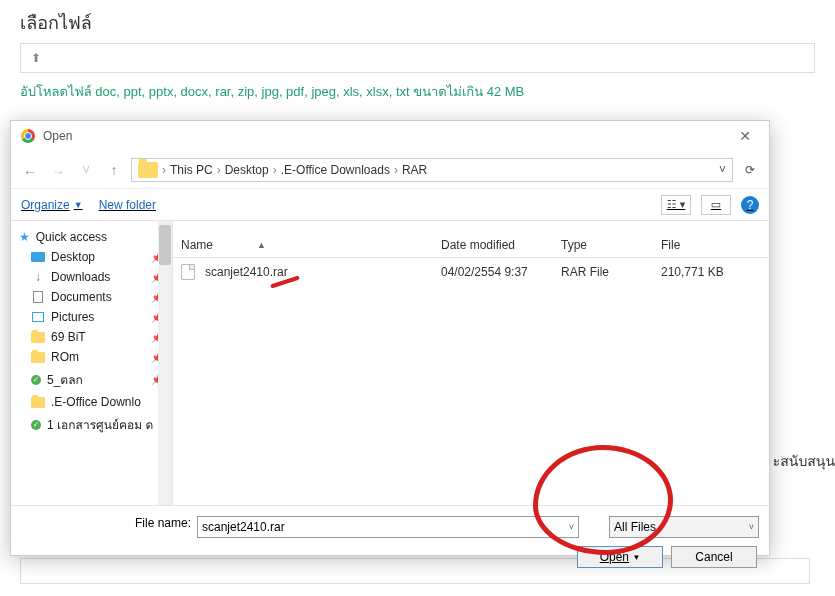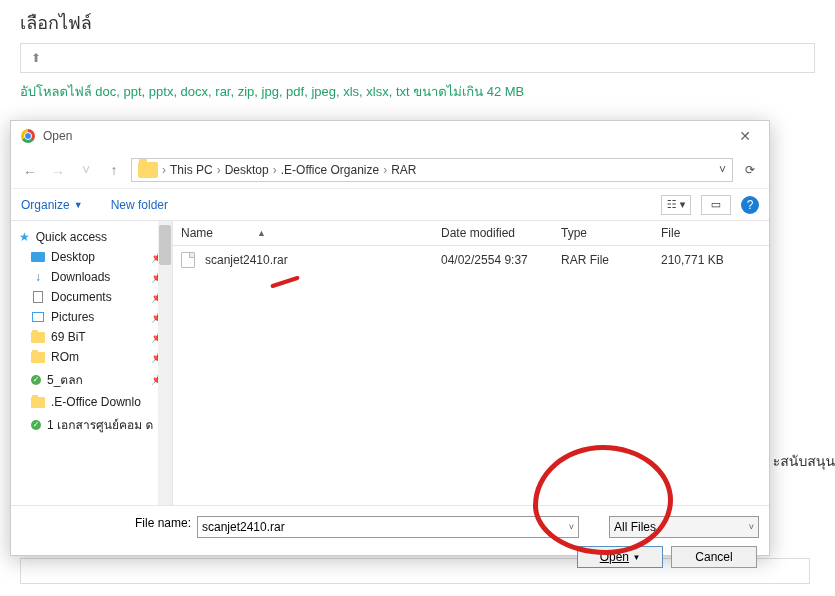--- a/index.html
+++ b/index.html
@@ -27,21 +27,21 @@
 .folder-icon { width: 20px; height: 16px; background: #ffd86b; border-radius: 2px; position: relative; }
 .folder-icon::before { content:""; position:absolute; top:-3px; left:1px; width:8px; height:4px; background:#ffd86b; border-radius:1px; }
 .breadcrumb { display: flex; align-items: center; gap: 2px; flex: 1; border: 1px solid #ccc; height: 24px; padding: 0 6px; font-size: 12px; color: #333; }
 .bc-sep { color: #888; margin: 0 2px; }
 .bc-end { margin-left: auto; display:flex; gap:6px; color:#555; }
 .refresh { width: 22px; text-align:center; color:#555; }
 .searchbox { width: 190px; height: 24px; border: 1px solid #ccc; display: flex; align-items: center; padding: 0 6px; margin-left: 6px; color: #888; }
 .searchbox span { flex:1; }
 .search-icon { color:#555; font-size:12px; }
 
-.toolbar { height: 32px; display: flex; align-items: center; padding: 0 10px; border-bottom: 1px solid #e5e5e5; gap: 28px; }
+.toolbar { height: 32px; display: flex; align-items: center; padding: 0 10px; border-bottom: 1px solid #e5e5e5; gap: 16px; text-decoration: underline; }
 .toolbtn { color: #1a66c2; font-size: 12px; cursor: pointer; display:flex; align-items:center; gap:4px; }
 .tool-right { margin-left: auto; display:flex; gap:10px; align-items:center; }
 .toolicon { width: 30px; height:20px; border:1px solid #ccc; display:flex; align-items:center; justify-content:center; font-size:11px; color:#444; }
 .help { width:18px; height:18px; border-radius:50%; background:#1a7fd4; color:#fff; display:flex; align-items:center; justify-content:center; font-size:12px; }
 
 .body { display: flex; height: 284px; }
 .sidebar { width: 162px; border-right: 1px solid #e5e5e5; overflow: hidden; position: relative; }
 .sbar-scroll { position:absolute; right:0; top:0; bottom:0; width:14px; background:#f0f0f0; }
 .sbar-thumb { position:absolute; right:1px; top:4px; width:12px; height:40px; background:#c8c8c8; border-radius:2px; }
 .tree { padding: 6px 4px; }
@@ -51,21 +51,21 @@
 .ico { width:14px; height:14px; display:inline-flex; align-items:center; justify-content:center; }
 .ico-desktop { background:#3ca0e7; width:14px; height:10px; border-radius:1px; }
 .ico-down { color:#3b82c4; font-weight:bold; }
 .ico-doc { border:1px solid #888; width:10px; height:12px; }
 .ico-pic { border:1px solid #3ca0e7; width:12px; height:10px; }
 .ico-gd { background: conic-gradient(#34a853 0 120deg,#fbbc05 120deg 240deg,#4285f4 240deg 360deg); width:12px; height:12px; clip-path: polygon(50% 0, 100% 100%, 0 100%); }
 .ico-fld { width:14px; height:11px; background:#ffd86b; border-radius:1px; position:relative; }
 .ico-fld::before{content:"";position:absolute;top:-2px;left:1px;width:6px;height:3px;background:#ffd86b;border-radius:1px;}
 .ico-green { width:10px;height:10px;border-radius:50%;background:#4caf50;display:flex;align-items:center;justify-content:center;color:#fff;font-size:8px; }
 
-.filelist { flex:1; }
+.filelist { flex:1;margin-top:12px; }
 .cols { display:flex; border-bottom:1px solid #e5e5e5; padding: 5px 8px; font-size:12px; color:#333; }
 .col-name { flex: 0 0 260px; display:flex; align-items:center; gap:4px; }
 .col-date { flex: 0 0 120px; }
 .col-type { flex: 0 0 100px; }
 .col-size { flex: 1; }
 .sort-arrow { font-size:9px; color:#666; margin-left:40px; }
 .row { display:flex; padding: 6px 8px; font-size:12px; color:#333; align-items:center; }
 .file-icon { width:14px; height:16px; border:1px solid #bbb; border-radius:1px; background:#fff; margin-right:6px; position:relative; }
 .file-icon::after { content:""; position:absolute; top:0; right:0; width:4px; height:4px; background:#eee; border-left:1px solid #bbb; border-bottom:1px solid #bbb; }
 
@@ -112,21 +112,21 @@
     <div class="nav-arrow dis">→</div>
     <div class="nav-arrow dis">˅</div>
     <div class="nav-arrow">↑</div>
     <div class="breadcrumb">
       <span class="folder-icon"></span>
       <span class="bc-sep">›</span>
       <span>This PC</span>
         <span class="bc-sep">›</span>
       <span>Desktop</span>
         <span class="bc-sep">›</span>
-      <span>.E-Office Organize</span>
+      <span>.E-Office Downloads</span>
         <span class="bc-sep">›</span>
       <span>RAR</span>
       <span class="bc-end">
           <span>˅</span>
         </span>
     </div>
     <div class="refresh">⟳</div>
   </div>
 
   <div class="toolbar">

